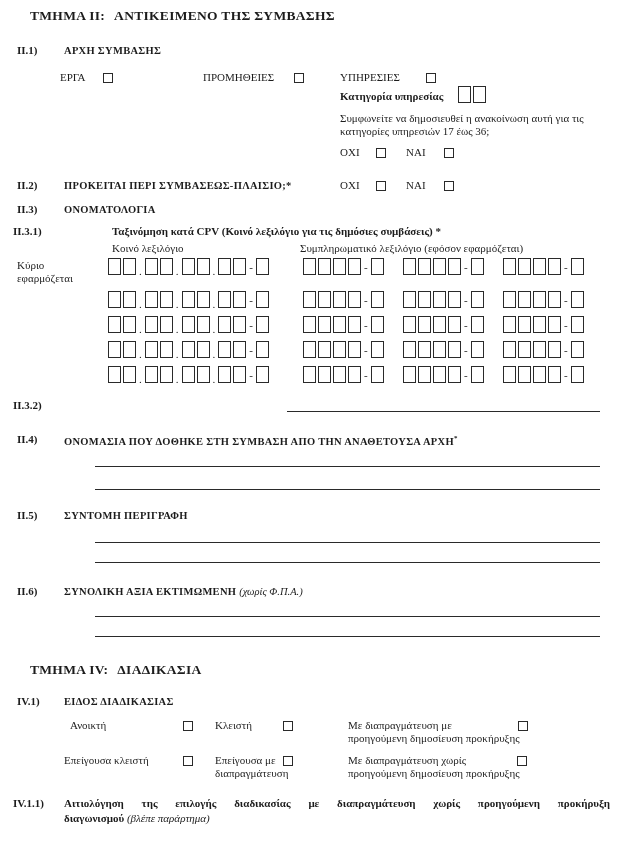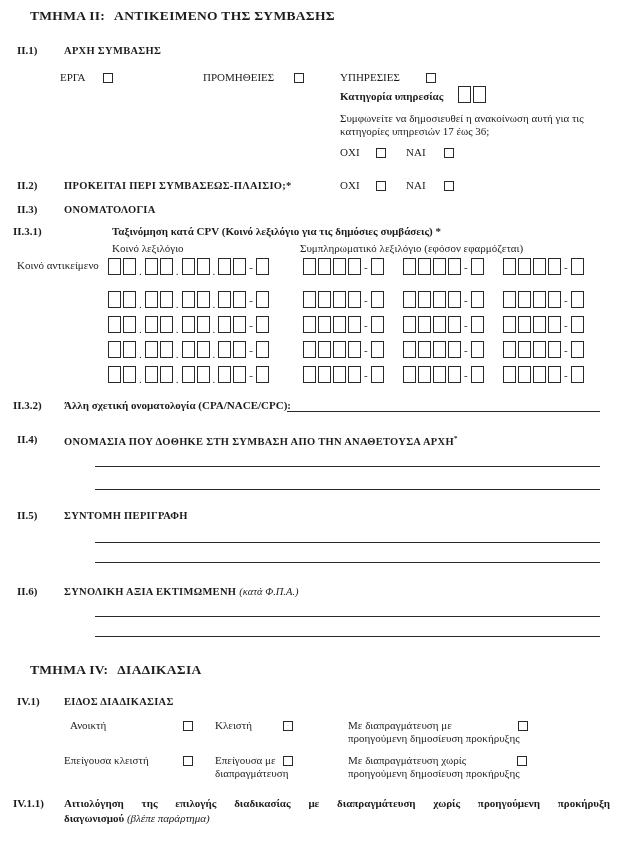--- a/index.html
+++ b/index.html
@@ -72,21 +72,21 @@
 
   <div class="abs num" style="left:17px; top:203px;">ΙΙ.3)</div>
   <div class="abs lbl" style="left:64px; top:204px;">ΟΝΟΜΑΤΟΛΟΓΙΑ</div>
 
   <div class="abs num" style="left:13px; top:225px;">ΙΙ.3.1)</div>
   <div class="abs txt nw" style="left:64px; top:225px; font-weight:bold;margin-left:48px;">Ταξινόμηση κατά CPV (Κοινό λεξιλόγιο για τις δημόσιες συμβάσεις) *</div>
 
   <div class="abs txt nw" style="left:112px; top:242px;">Κοινό λεξιλόγιο</div>
   <div class="abs txt nw" style="left:300px; top:242px;">Συμπληρωματικό λεξιλόγιο (εφόσον εφαρμόζεται)</div>
 
-  <div class="abs txt" style="left:17px; top:259px; width:86px;">Κοινό αντικείμενο</div>
+  <div class="abs txt" style="left:17px; top:259px; width:86px;">Κύριο εφαρμόζεται</div>
 
   <div class="abs" style="left:0; top:258px; width:629px; height:18px;">
     <span class="grp" style="left:108px;">
         <span class="bx"></span>
         <span class="bx"></span>
         <span class="sep-dot">.</span>
         <span class="bx"></span>
         <span class="bx"></span>
         <span class="sep-dot">.</span>
         <span class="bx"></span>
@@ -281,39 +281,38 @@
         <span class="bx"></span>
         <span class="bx"></span>
         <span class="bx"></span>
         <span class="bx"></span>
         <span class="sep-dash">-</span>
         <span class="bx"></span>
       </span>
   </div>
 
   <div class="abs num" style="left:13px; top:399px;">ΙΙ.3.2)</div>
-  <div class="abs txt nw" style="left:64px; top:399px; font-weight:bold;">Άλλη σχετική ονοματολογία (CPA/NACE/CPC):</div>
   <div class="line" style="left:287px; top:411px; width:313px;"></div>
 
   <div class="abs num" style="left:17px; top:433px;">ΙΙ.4)</div>
   <div class="abs lbl" style="left:64px; top:434px;">
     <span>ΟΝΟΜΑΣΙΑ ΠΟΥ ΔΟΘΗΚΕ ΣΤΗ ΣΥΜΒΑΣΗ ΑΠΟ ΤΗΝ ΑΝΑΘΕΤΟΥΣΑ ΑΡΧΗ</span><sup>*</sup>
   </div>
   <div class="line" style="left:95px; top:466px; width:505px;"></div>
   <div class="line" style="left:95px; top:489px; width:505px;"></div>
 
   <div class="abs num" style="left:17px; top:509px;">ΙΙ.5)</div>
   <div class="abs lbl" style="left:64px; top:510px;">ΣΥΝΤΟΜΗ ΠΕΡΙΓΡΑΦΗ</div>
   <div class="line" style="left:95px; top:542px; width:505px;"></div>
   <div class="line" style="left:95px; top:562px; width:505px;"></div>
 
   <div class="abs num" style="left:17px; top:585px;">ΙΙ.6)</div>
   <div class="abs lbl" style="left:64px; top:586px;">
     <span>ΣΥΝΟΛΙΚΗ ΑΞΙΑ ΕΚΤΙΜΩΜΕΝΗ</span>
-    <span class="i" style="font-size:10.5px; letter-spacing:0;">(κατά Φ.Π.Α.)</span>
+    <span class="i" style="font-size:10.5px; letter-spacing:0;">(χωρίς Φ.Π.Α.)</span>
   </div>
   <div class="line" style="left:95px; top:616px; width:505px;"></div>
   <div class="line" style="left:95px; top:636px; width:505px;"></div>
 
   <div class="abs h2" style="left:30px; top:662px;">
     <span class="hsp">ΤΜΗΜΑ IV:</span><span>ΔΙΑΔΙΚΑΣΙΑ</span>
   </div>
 
   <div class="abs num" style="left:17px; top:695px;">IV.1)</div>
   <div class="abs lbl" style="left:64px; top:696px;">ΕΙΔΟΣ ΔΙΑΔΙΚΑΣΙΑΣ</div>

